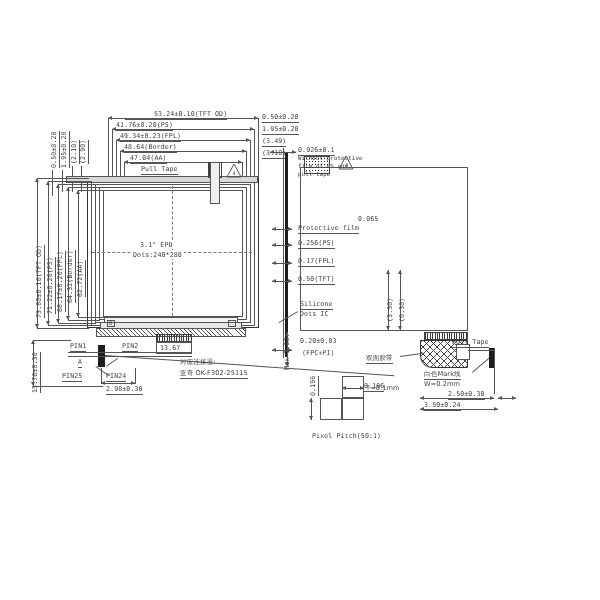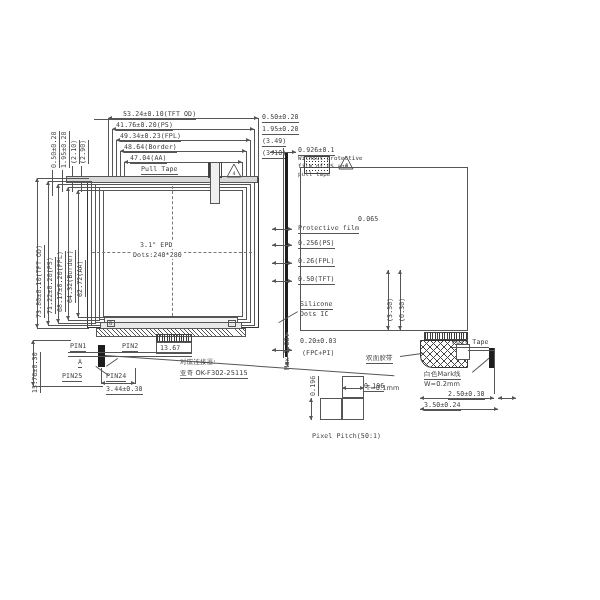--- a/index.html
+++ b/index.html
@@ -123,21 +123,21 @@
   }
   .warn { position: absolute; }
   .leader { position: absolute; transform-origin: 0 0; height: 1px; background: #555; }
 </style>
 </head>
 <body>
 
 <div id="sheet">
 
   <div class="dim" style="left:108px; top:118px; width:150px;"></div>
-  <div class="txt u" style="left:94px; top:110px;padding-left:29px;">53.24±0.10(TFT  OD)</div>
+  <div class="txt u" style="left:125px; top:110px;padding-left:29px;">53.24±0.10(TFT  OD)</div>
 
   <div class="dim" style="left:112px; top:129px; width:142px;"></div>
   <div class="txt u" style="left:116px; top:121px;">41.76±0.20(PS)</div>
 
   <div class="dim" style="left:116px; top:140px; width:134px;"></div>
   <div class="txt u" style="left:120px; top:132px;">49.34±0.23(FPL)</div>
 
   <div class="dim" style="left:120px; top:151px; width:126px;"></div>
   <div class="txt u" style="left:124px; top:143px;">48.64(Border)</div>
 
@@ -238,21 +238,21 @@
   <div class="txt u" style="left:122px; top:342px;">PIN2</div>
   <div class="txt u" style="left:62px; top:372px;">PIN25</div>
   <div class="txt u" style="left:106px; top:372px;">PIN24</div>
   <div class="txt u" style="left:78px; top:358px;">A</div>
 
   <div class="leader" style="left:96px; top:366px; width:16px; transform:rotate(35deg);"></div>
   <div class="leader" style="left:106px; top:366px; width:14px; transform:rotate(-35deg);"></div>
   <div class="leader" style="left:105px; top:355px; width:290px; transform:rotate(4deg);"></div>
 
   <div class="dim" style="left:101px; top:383px; width:34px;"></div>
-  <div class="txt u" style="left:106px; top:385px;">3.44±0.30</div>
+  <div class="txt u" style="left:106px; top:385px;">2.98±0.30</div>
   <div class="ln v" style="left:101px; top:368px; height:16px;"></div>
   <div class="ln v" style="left:135px; top:368px; height:16px;"></div>
 
   <div class="dimv" style="left:33px; top:340px; height:46px;"></div>
   <div class="txt u rot" style="left:31px; top:393px;">15.76±0.30</div>
   <div class="ln h" style="left:33px; top:340px; width:38px;"></div>
   <div class="ln h" style="left:33px; top:386px; width:70px;"></div>
 
   <div class="txt cn" style="left:180px; top:358px;">对应连接器:</div>
   <div class="txt cn u" style="left:180px; top:369px;">亚奇 OK-F302-25115</div>
@@ -267,21 +267,21 @@
   <div class="txt sm" style="left:298px; top:171px;">pull tape</div>
 
   <div class="txt" style="left:318px; top:215px;padding-left:40px;">0.065</div>
   <div class="dim" style="left:272px; top:229px; width:20px;"></div>
   <div class="txt u" style="left:298px; top:224px;">Protective film</div>
 
   <div class="dim" style="left:272px; top:245px; width:20px;"></div>
   <div class="txt u" style="left:298px; top:239px;">0.256(PS)</div>
 
   <div class="dim" style="left:272px; top:263px; width:20px;"></div>
-  <div class="txt u" style="left:298px; top:257px;">0.26(FPL)</div>
+  <div class="txt u" style="left:298px; top:257px;">0.17(FPL)</div>
 
   <div class="dim" style="left:272px; top:281px; width:20px;"></div>
   <div class="txt u" style="left:298px; top:275px;">0.50(TFT)</div>
 
   <div class="txt u" style="left:300px; top:300px;">Silicone</div>
   <div class="txt" style="left:300px; top:310px;">Dots IC</div>
   <div class="leader" style="left:298px; top:312px; width:22px; transform:rotate(150deg);"></div>
 
   <div class="dim" style="left:272px; top:350px; width:20px;"></div>
   <div class="txt" style="left:300px; top:337px;">0.20±0.03</div>

